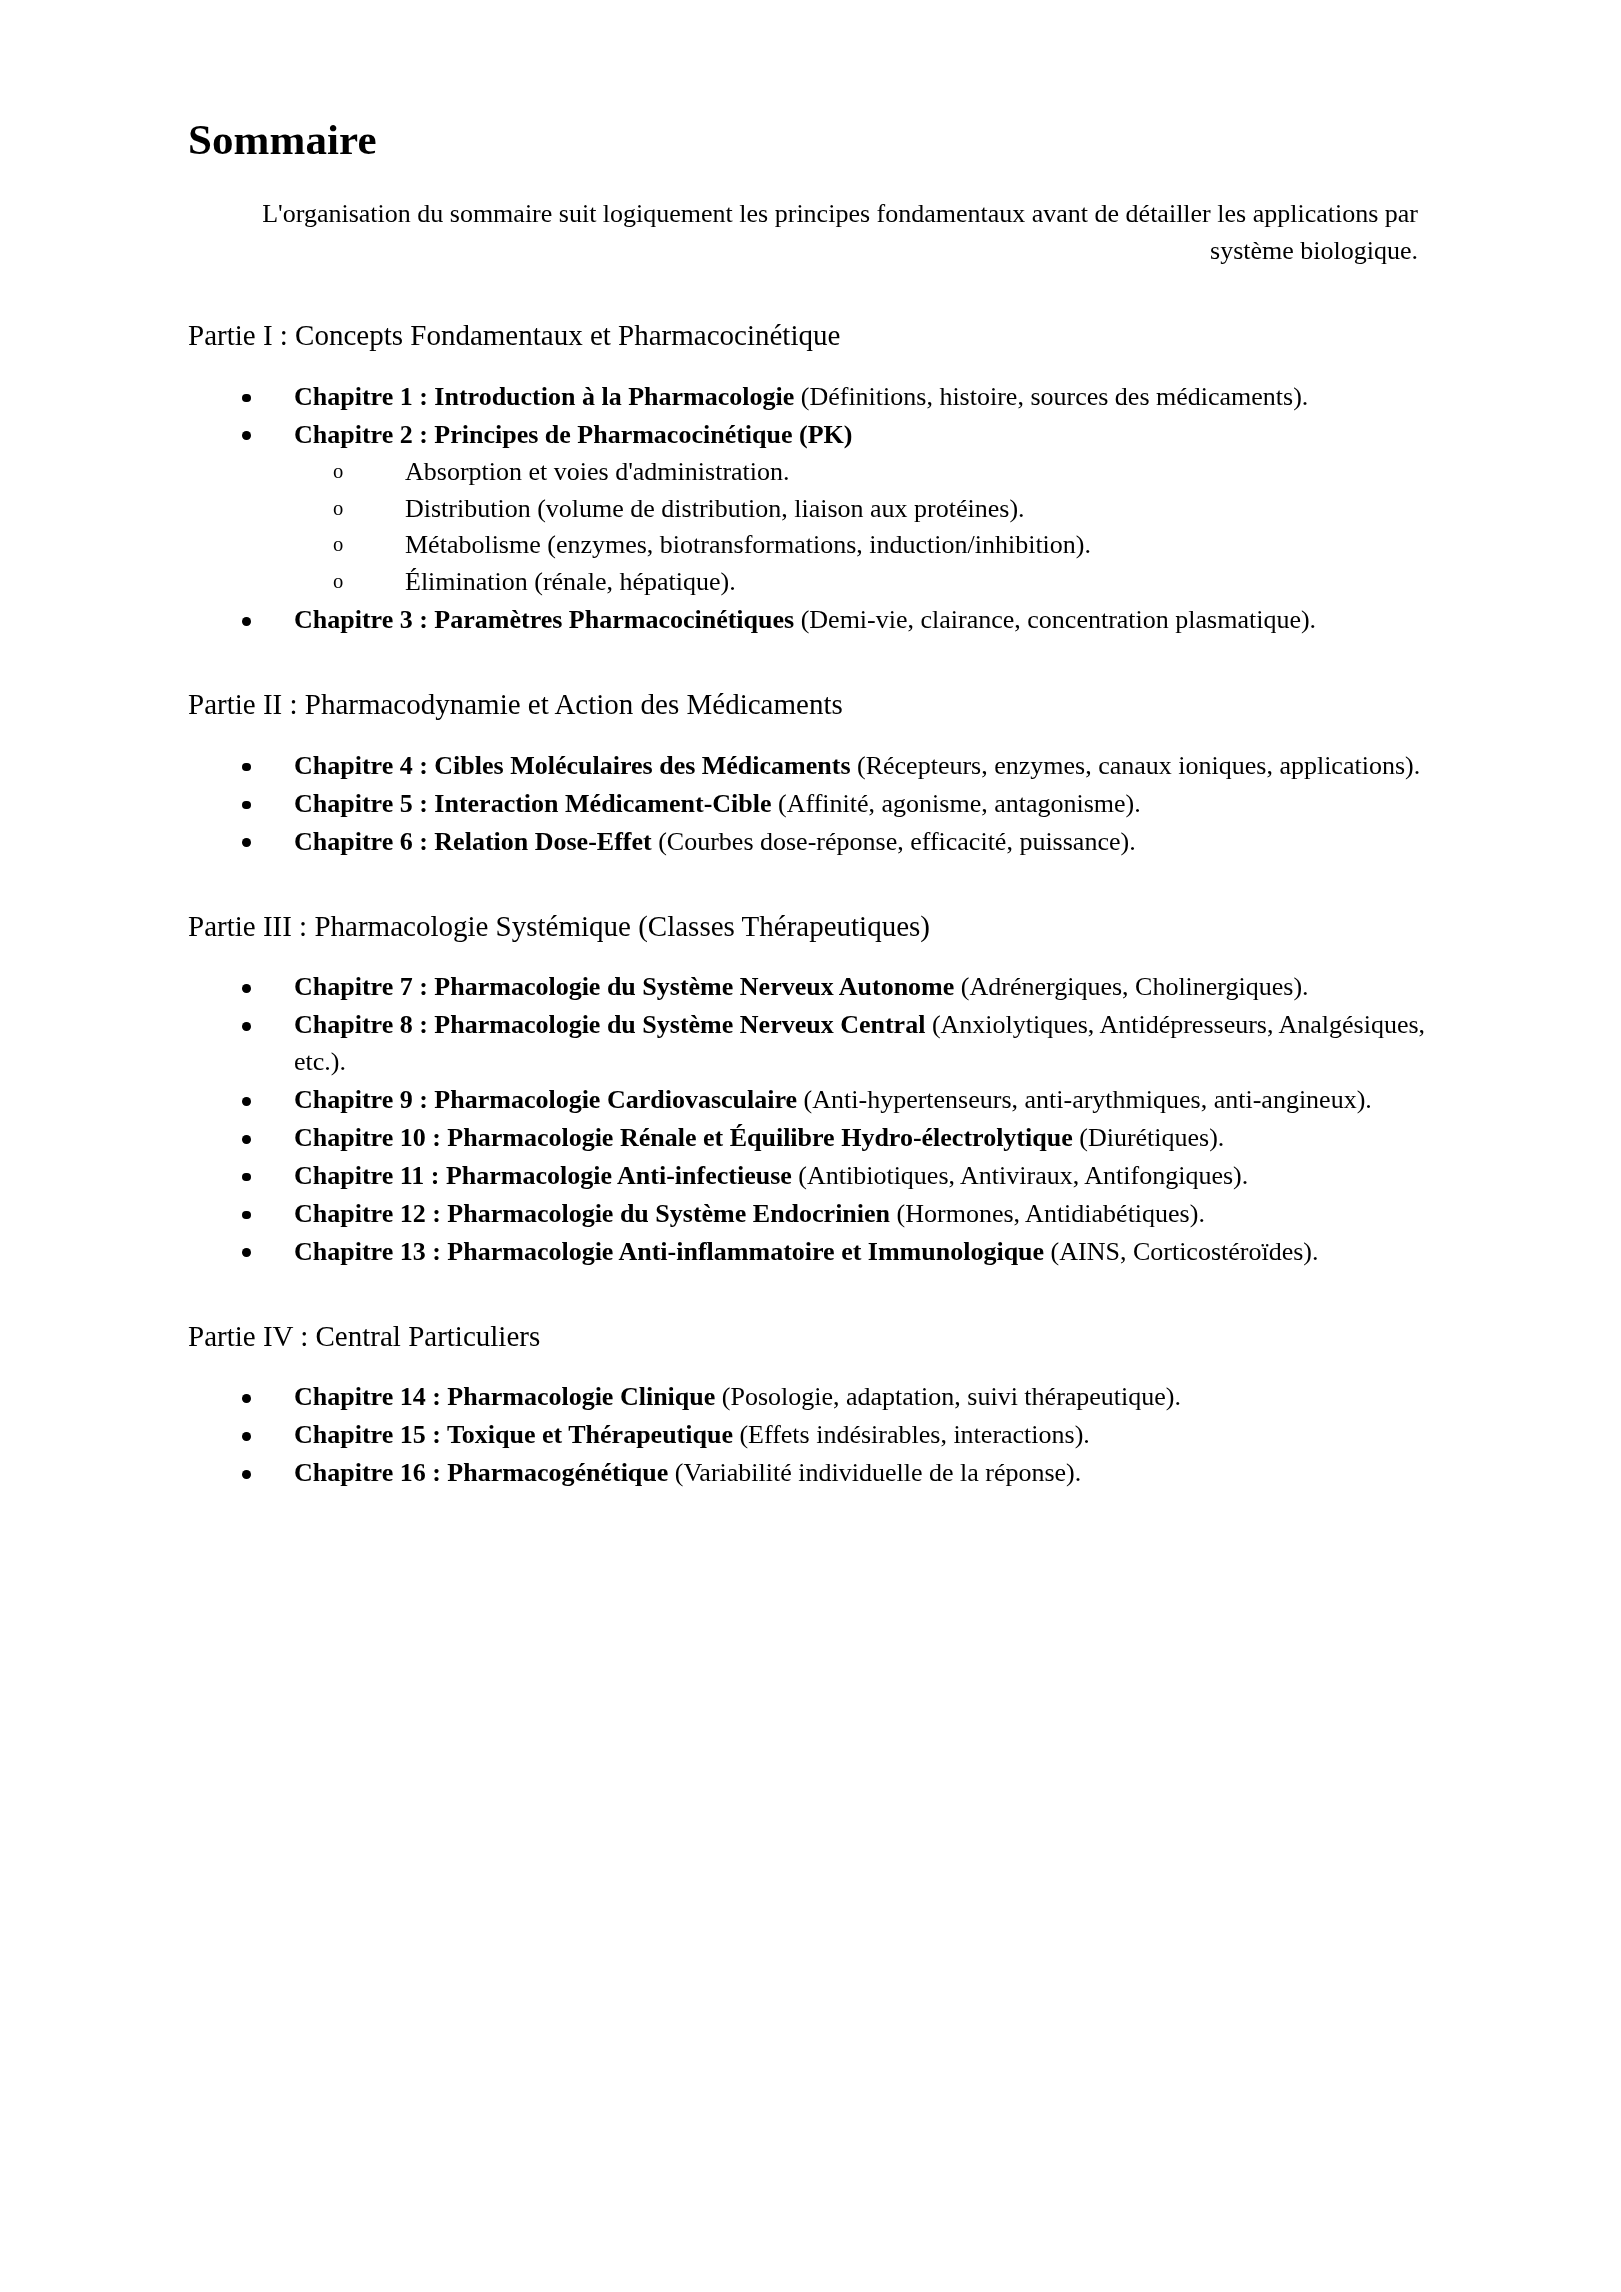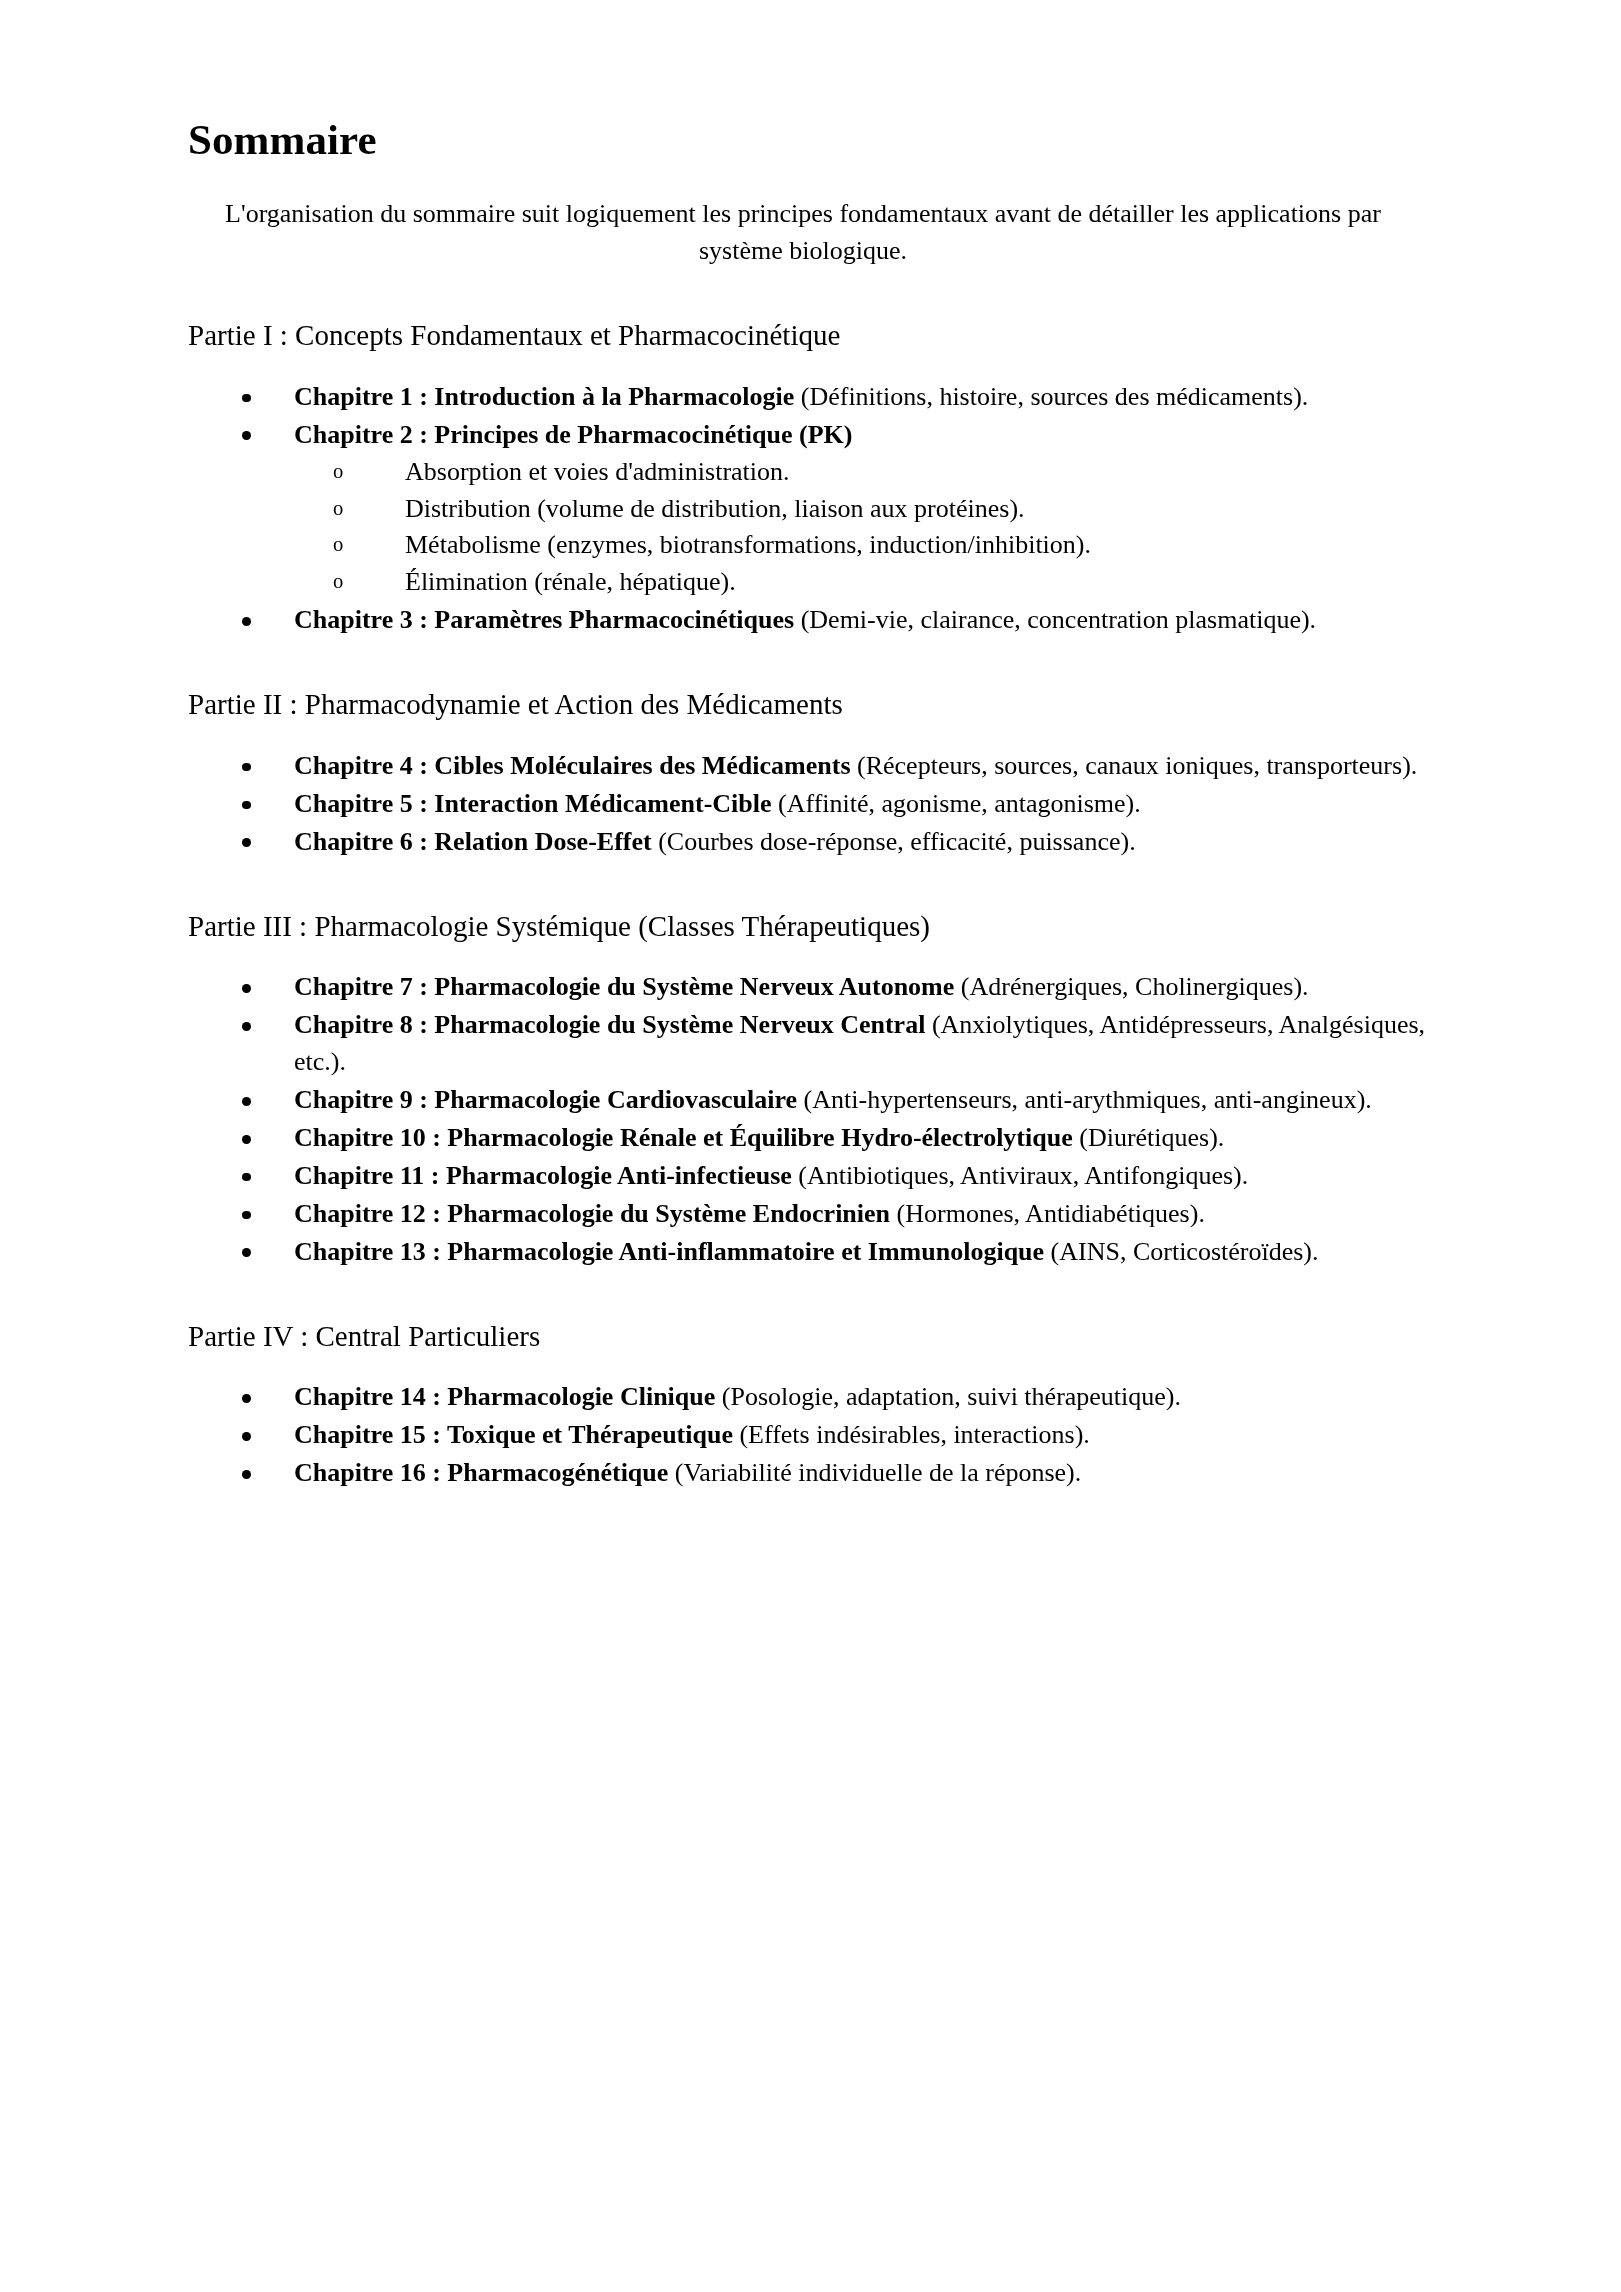--- a/index.html
+++ b/index.html
@@ -28,21 +28,21 @@
     font-weight: bold;
     line-height: 1.1;
     margin: 0 0 0 0;
     letter-spacing: 0.1px;
   }
   .intro {
     font-size: 26px;
     line-height: 1.42;
     margin: 33px 0 0 0;
     max-width: 1230px;
-    text-align: center;
+    text-align: right;
   }
   .part-heading {
     font-size: 29px;
     font-weight: normal;
     line-height: 1.25;
     margin: 47px 0 0 0;
   }
   ul.chapters {
     list-style: none;
     margin: 25.5px 0 0 0;
@@ -121,21 +121,21 @@
         <li class="chapter"><span class="disc-bullet"></span><span class="ch-title">Chapitre 2 : Principes de Pharmacocinétique (PK)</span><span class="ch-desc"></span><ul class="subitems">
             <li class="subitem"><span class="circle-bullet">o</span><span class="sub-text">Absorption et voies d'administration.</span></li>
             <li class="subitem"><span class="circle-bullet">o</span><span class="sub-text">Distribution (volume de distribution, liaison aux protéines).</span></li>
             <li class="subitem"><span class="circle-bullet">o</span><span class="sub-text">Métabolisme (enzymes, biotransformations, induction/inhibition).</span></li>
             <li class="subitem"><span class="circle-bullet">o</span><span class="sub-text">Élimination (rénale, hépatique).</span></li>
           </ul></li>
         <li class="chapter"><span class="disc-bullet"></span><span class="ch-title">Chapitre 3 : Paramètres Pharmacocinétiques</span><span class="ch-desc"> (Demi-vie, clairance, concentration plasmatique).</span></li>
       </ul>
       <h2 class="part-heading">Partie II : Pharmacodynamie et Action des Médicaments</h2>
       <ul class="chapters">
-        <li class="chapter"><span class="disc-bullet"></span><span class="ch-title">Chapitre 4 : Cibles Moléculaires des Médicaments</span><span class="ch-desc"> (Récepteurs, sources, canaux ioniques, transporteurs).</span></li>
+        <li class="chapter"><span class="disc-bullet"></span><span class="ch-title">Chapitre 4 : Cibles Moléculaires des Médicaments</span><span class="ch-desc"> (Récepteurs, enzymes, canaux ioniques, applications).</span></li>
         <li class="chapter"><span class="disc-bullet"></span><span class="ch-title">Chapitre 5 : Interaction Médicament-Cible</span><span class="ch-desc"> (Affinité, agonisme, antagonisme).</span></li>
         <li class="chapter"><span class="disc-bullet"></span><span class="ch-title">Chapitre 6 : Relation Dose-Effet</span><span class="ch-desc"> (Courbes dose-réponse, efficacité, puissance).</span></li>
       </ul>
       <h2 class="part-heading">Partie III : Pharmacologie Systémique (Classes Thérapeutiques)</h2>
       <ul class="chapters">
         <li class="chapter"><span class="disc-bullet"></span><span class="ch-title">Chapitre 7 : Pharmacologie du Système Nerveux Autonome</span><span class="ch-desc"> (Adrénergiques, Cholinergiques).</span></li>
         <li class="chapter"><span class="disc-bullet"></span><span class="ch-title">Chapitre 8 : Pharmacologie du Système Nerveux Central</span><span class="ch-desc"> (Anxiolytiques, Antidépresseurs, Analgésiques, etc.).</span></li>
         <li class="chapter"><span class="disc-bullet"></span><span class="ch-title">Chapitre 9 : Pharmacologie Cardiovasculaire</span><span class="ch-desc"> (Anti-hypertenseurs, anti-arythmiques, anti-angineux).</span></li>
         <li class="chapter"><span class="disc-bullet"></span><span class="ch-title">Chapitre 10 : Pharmacologie Rénale et Équilibre Hydro-électrolytique</span><span class="ch-desc"> (Diurétiques).</span></li>
         <li class="chapter"><span class="disc-bullet"></span><span class="ch-title">Chapitre 11 : Pharmacologie Anti-infectieuse</span><span class="ch-desc"> (Antibiotiques, Antiviraux, Antifongiques).</span></li>

